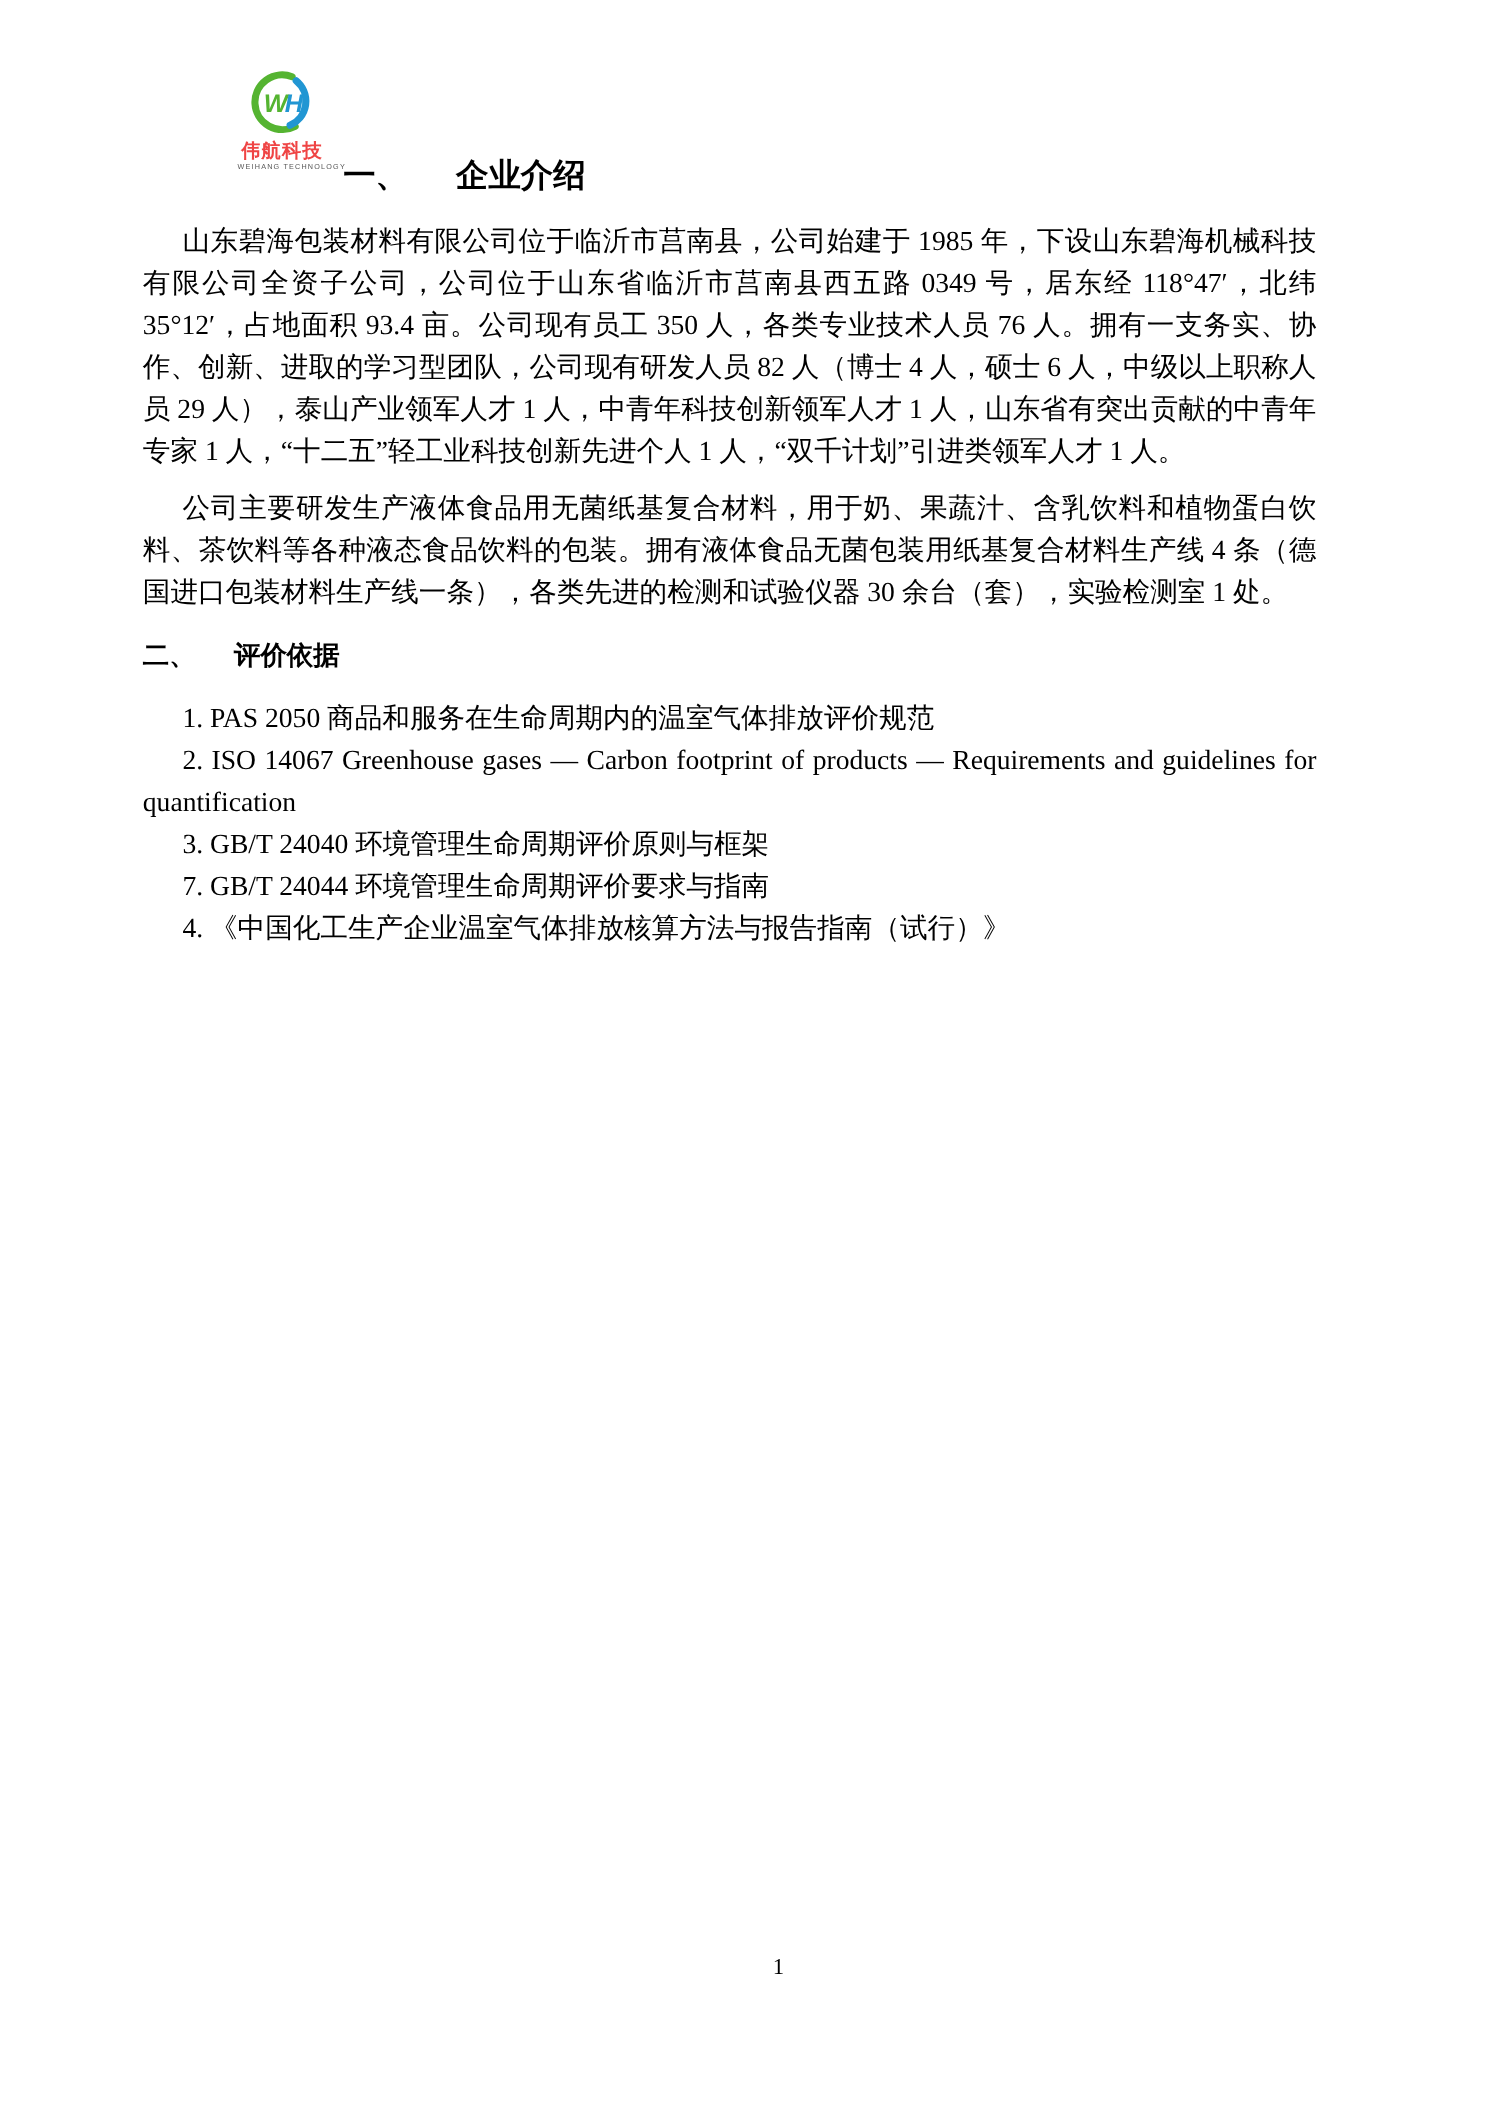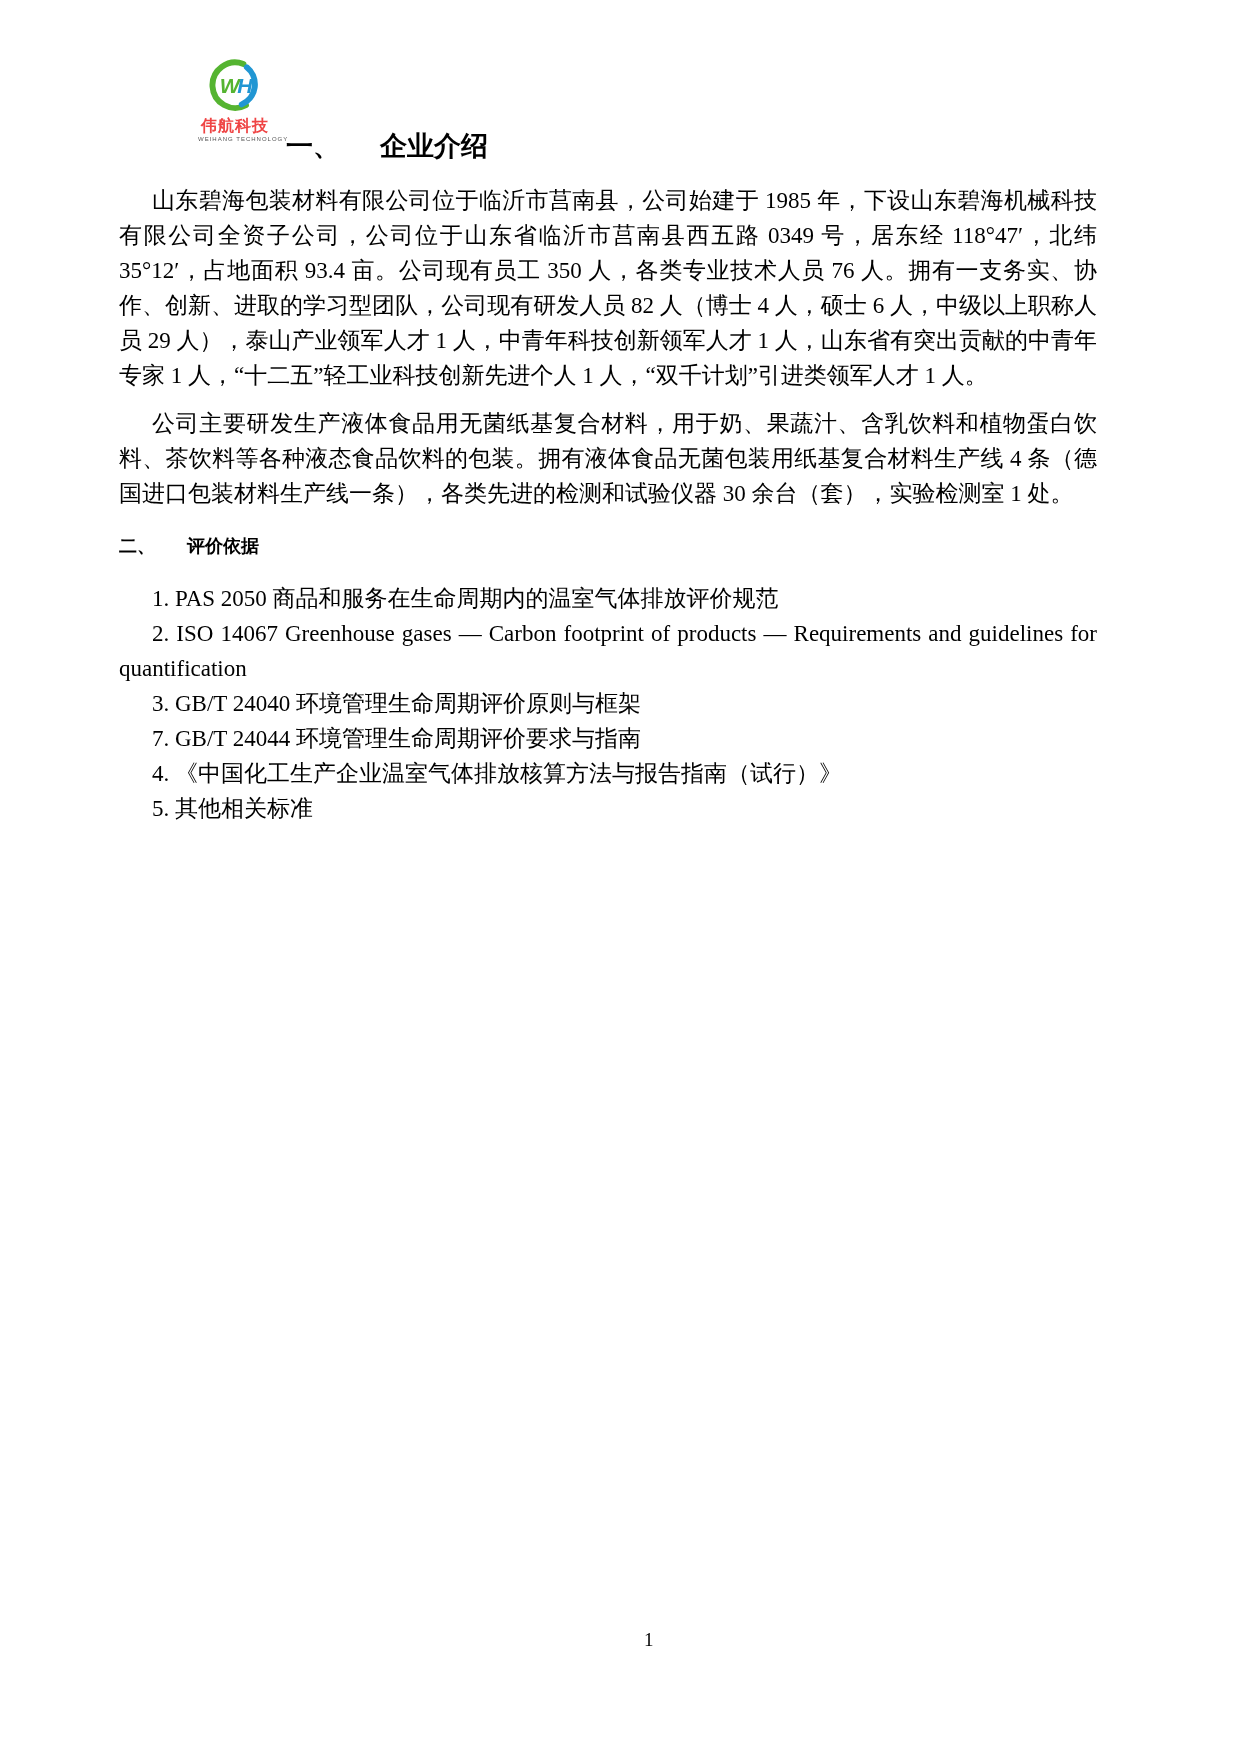--- a/index.html
+++ b/index.html
@@ -54,21 +54,21 @@
   }
   .sec-heading .tab-gap { display: inline-block; }
   #heading-1 {
     padding: 130px 0 0 167px;
     font-size: 27px;
     line-height: 32px;
   }
   #heading-1 .tab-gap { width: 40px; }
   #heading-2 {
     margin-top: 18px;
-    font-size: 18px;
+    font-size: 22px;
     line-height: 34px;
   }
   #heading-2 .tab-gap { width: 32px; }
 
   p.body-par {
     margin: 0;
     font-size: 23px;
     line-height: 35px;
     text-align: justify;
     text-justify: inter-character;
@@ -112,20 +112,19 @@
     <p class="body-par" id="par-2">公司主要研发生产液体食品用无菌纸基复合材料，用于奶、果蔬汁、含乳饮料和植物蛋白饮料、茶饮料等各种液态食品饮料的包装。拥有液体食品无菌包装用纸基复合材料生产线 4 条（德国进口包装材料生产线一条），各类先进的检测和试验仪器 30 余台（套），实验检测室 1 处。</p>
 
     <h1 class="sec-heading" id="heading-2"><span>二、</span><span class="tab-gap"></span><span>评价依据</span></h1>
 
     <div class="list-block">
       <p class="body-par">1. PAS 2050 商品和服务在生命周期内的温室气体排放评价规范</p>
       <p class="body-par">2. ISO 14067 Greenhouse gases — Carbon footprint of products — Requirements and guidelines for quantification</p>
       <p class="body-par">3. GB/T 24040 环境管理生命周期评价原则与框架</p>
       <p class="body-par">7. GB/T 24044 环境管理生命周期评价要求与指南</p>
       <p class="body-par">4. 《中国化工生产企业温室气体排放核算方法与报告指南（试行）》</p>
-      <p class="body-par">5. 其他相关标准</p>
     </div>
 
   </div>
 
   <div class="page-number">1</div>
 
 </div>
 
 </body></html>

